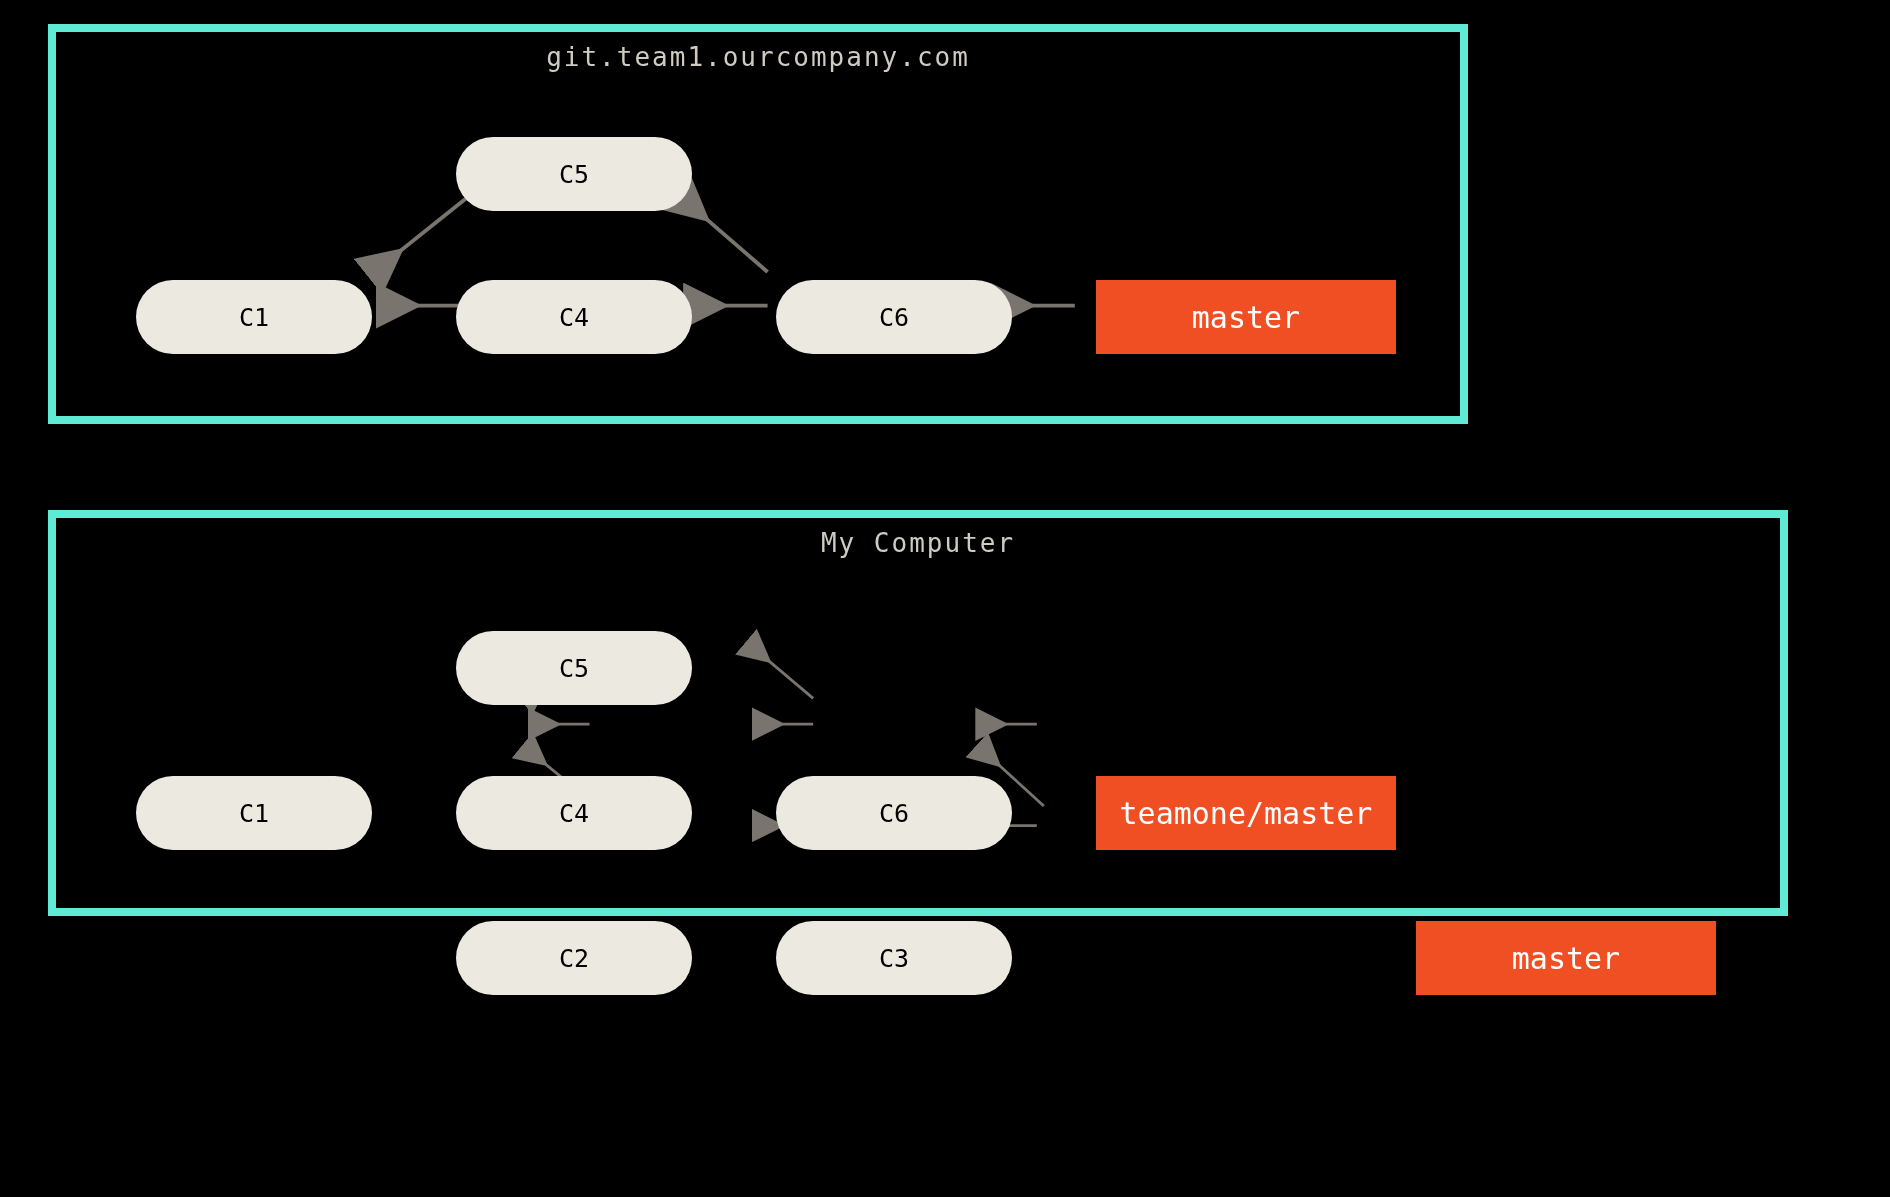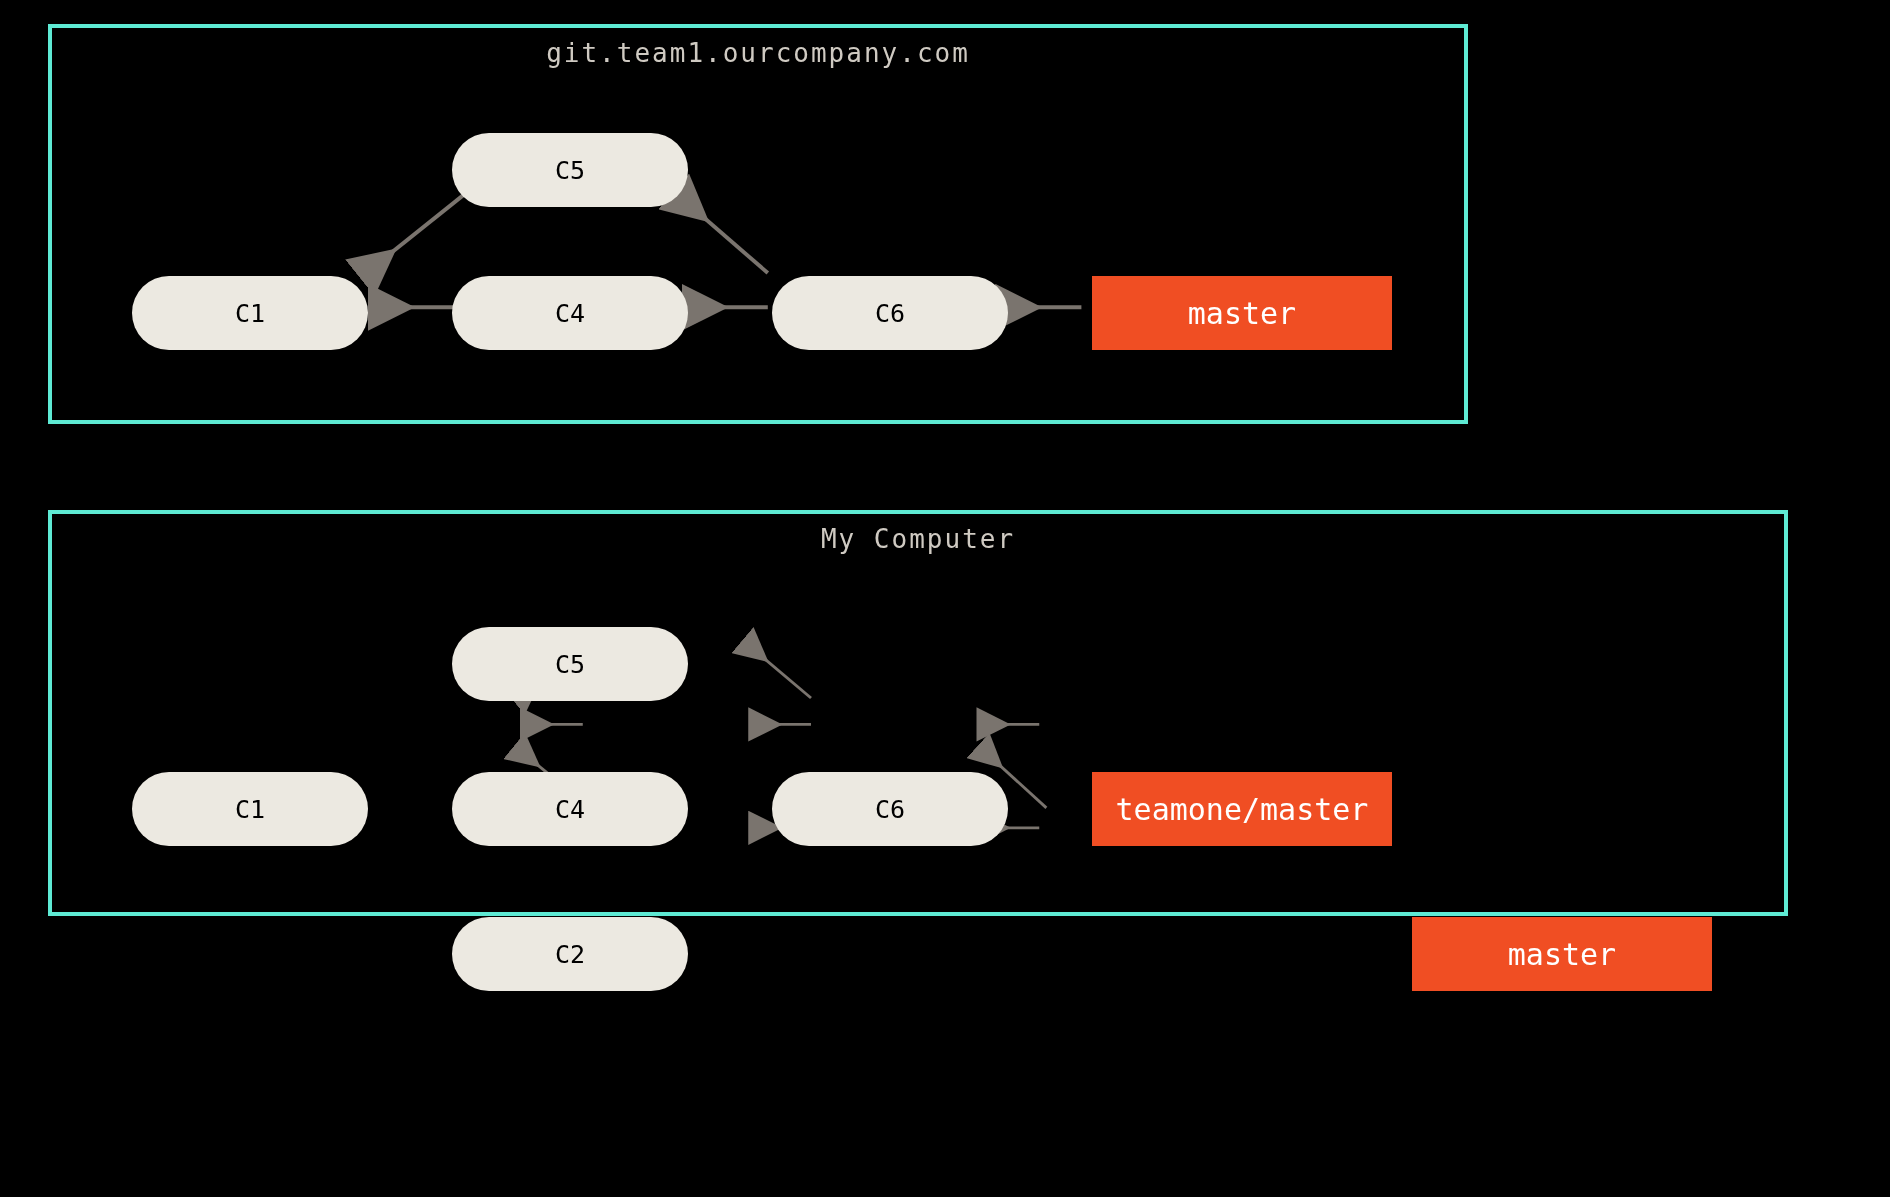--- a/index.html
+++ b/index.html
@@ -9,21 +9,21 @@
     font-family: ui-monospace, "SFMono-Regular", Menlo, Consolas, monospace;
     color: #ece9e1;
   }
   .page {
     position: relative;
     width: 1890px;
     height: 1197px;
   }
   .panel {
     position: absolute;
-    border: 4px solid #5eead4;
+    border: 8px solid #5eead4;
     box-sizing: border-box;
     text-decoration: underline;
   }
   .panel-title {
     position: absolute;
     top: 10px;
     left: 0;
     right: 0;
     text-align: center;
     font-size: 26px;
@@ -128,16 +128,17 @@
       <line x1="1360" y1="440" x2="1280" y2="440" stroke="#7a746e" stroke-width="4" marker-end="url(#arrL)"></line>
     </svg>
 
     <div class="commit" style="left:400px; top:113px;">C5</div>
     <div class="commit" style="left:80px;  top:258px;">C1</div>
     <div class="commit" style="left:400px; top:258px;">C4</div>
     <div class="commit" style="left:720px; top:258px;">C6</div>
     <div class="branch" style="left:1040px; top:258px;">teamone/master</div>
 
     <div class="commit" style="left:400px; top:403px;text-align:center;">C2</div>
+    <div class="commit" style="left:720px; top:403px;">C3</div>
     <div class="branch" style="left:1360px; top:403px;">master</div>
   </div>
 
 </div>
 
 </body></html>

